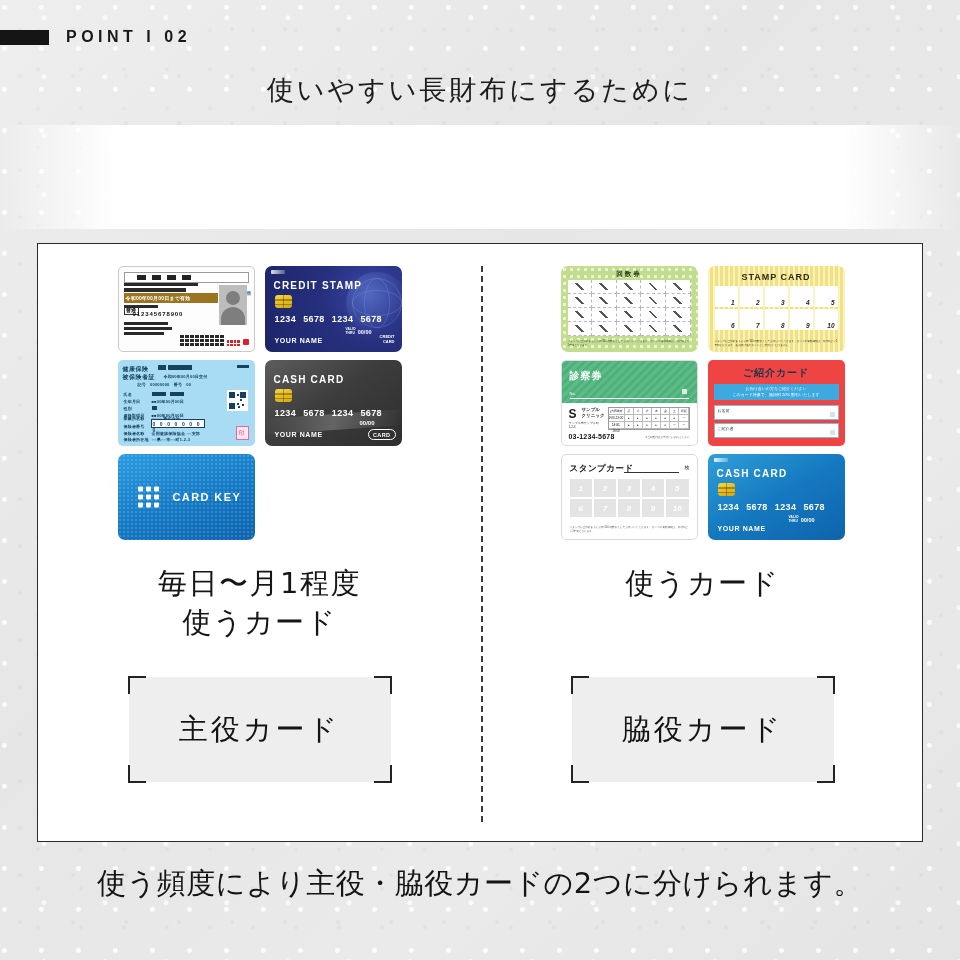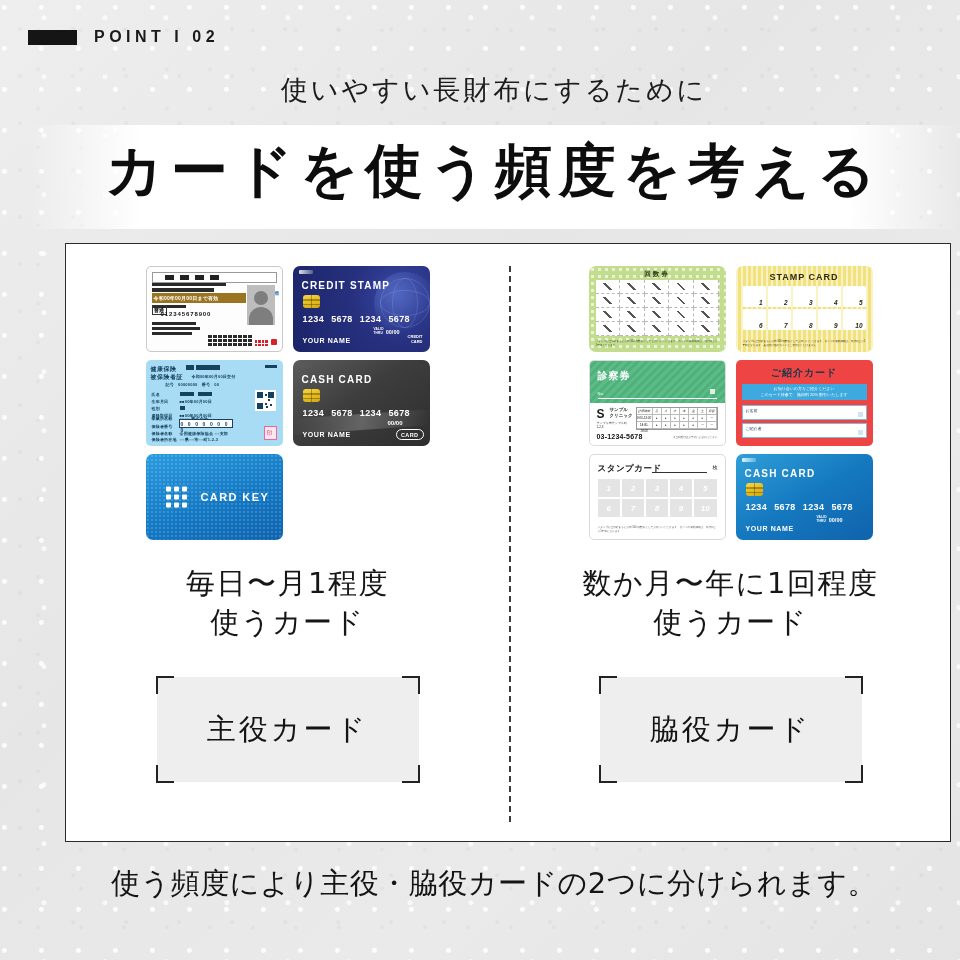--- a/index.html
+++ b/index.html
@@ -13,21 +13,21 @@
   .paper-bg{
     position:absolute;inset:0;
     background:
       radial-gradient(circle at 12% 18%, rgba(255,255,255,.85) 0 2px, transparent 3px),
       radial-gradient(circle at 38% 62%, rgba(0,0,0,.035) 0 1.5px, transparent 2.5px),
       radial-gradient(circle at 72% 30%, rgba(255,255,255,.7) 0 2px, transparent 3px),
       radial-gradient(circle at 88% 78%, rgba(0,0,0,.03) 0 1.5px, transparent 2.5px),
       linear-gradient(135deg,#eeeeee 0%,#e6e6e6 40%,#eaeaea 70%,#e4e4e4 100%);
     background-size:37px 41px,53px 47px,61px 59px,43px 39px,100% 100%;
   }
-  .wrap{position:absolute;inset:0;margin-left:28px;}
+  .wrap{position:absolute;inset:0;}
 
   
   .point-row{position:absolute;left:0;top:26px;height:22px;display:flex;align-items:center;}
   .point-bar{width:49px;height:15px;background:#151515;}
   .point-text{
     margin-left:17px;font-size:16px;font-weight:bold;letter-spacing:4.5px;
     color:#1a1a1a;white-space:nowrap;
   }
   .subtitle{
     position:absolute;left:0;right:0;top:72px;text-align:center;
@@ -289,21 +289,20 @@
 <div class="wrap">
 
   <div class="point-row">
     <div class="point-bar"></div>
     <div class="point-text">POINT I 02</div>
   </div>
 
   <div class="subtitle">使いやすい長財布にするために</div>
 
   <div class="title-band"></div>
-  <div class="main-title">カードを使う頻度を考える</div>
 
   <div class="panel">
     <div class="divider"></div>
 
     <div class="col left">
       <div class="cardgrid">
 
         <div class="card r5 lic">
           <div class="hdr"></div>
           <div class="blk" style="left:18px;top:7.5px;width:9px;height:5px;"></div>
@@ -667,21 +666,20 @@
           <div class="cthru" style="right:30px;top:61px;font-size:5.5px;display:flex;align-items:flex-end;gap:2px;">
             <span class="tiny">VALID<br>THRU</span>
               <span>00/00</span>
           </div>
           <div class="cname" style="left:10px;bottom:8px;font-size:7px;">YOUR NAME</div>
         </div>
 
       </div>
 
       <div class="caption">
-        <div>数か月〜年に1回程度</div>
         <div>使うカード</div>
       </div>
 
       <div class="bracket">
         <div class="c tl"></div>
         <div class="c tr"></div>
         <div class="c bl"></div>
         <div class="c br"></div>
         <div class="txt">脇役カード</div>
       </div>

